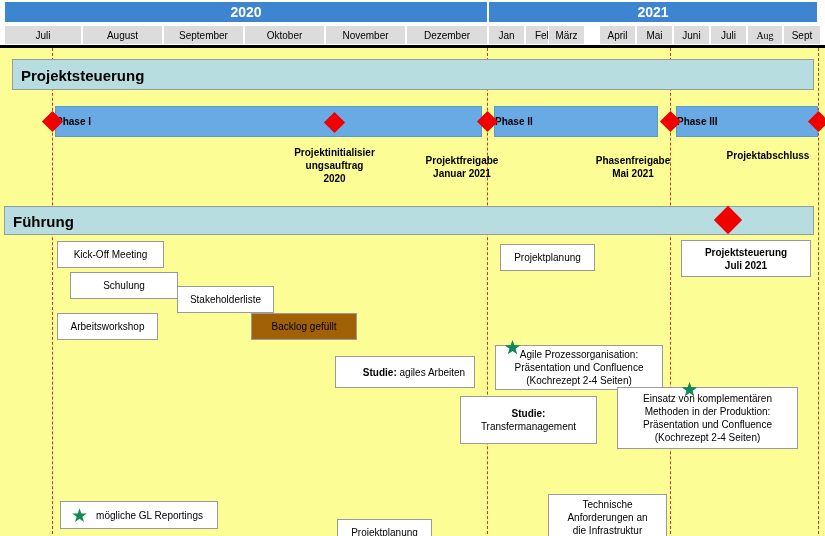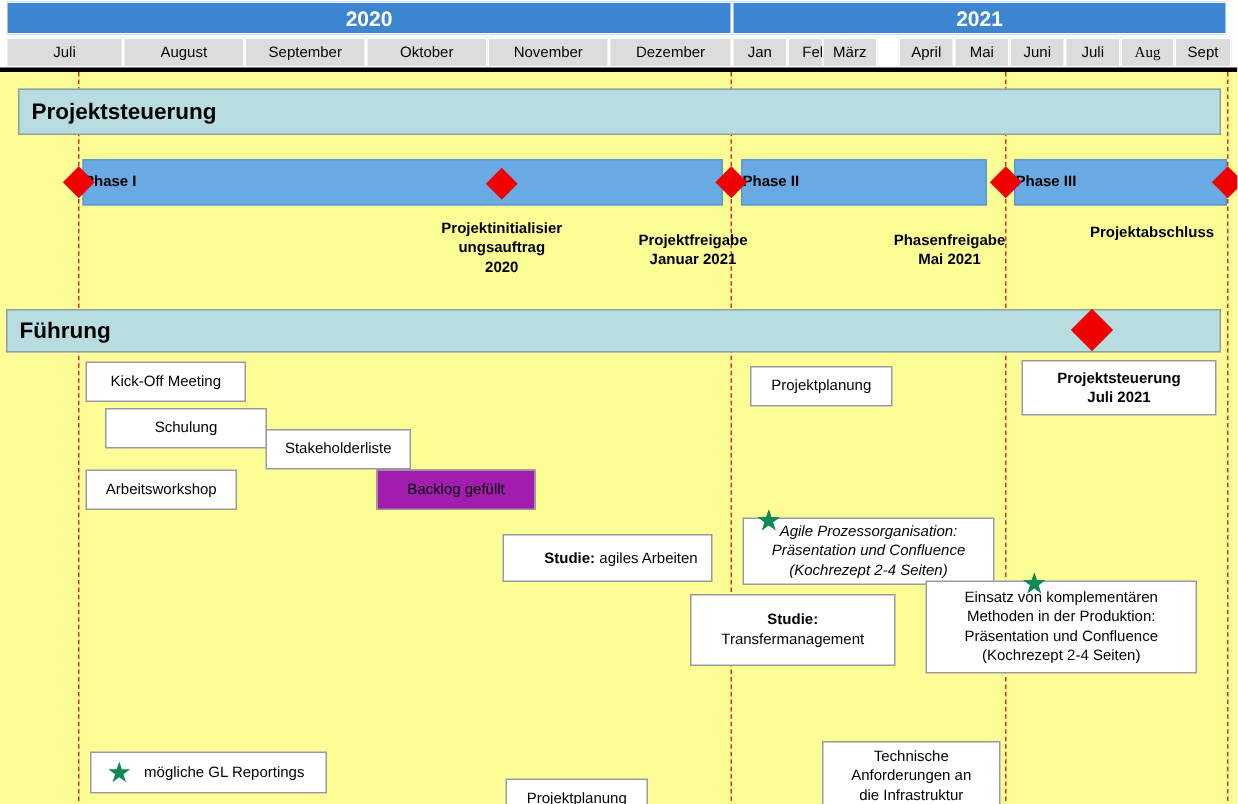--- a/index.html
+++ b/index.html
@@ -157,42 +157,42 @@
           <div class="box" style="left: 173px; top: 235px; width: 97px; height: 27px; background: rgb(255, 255, 255);">
             <div>
               <div>Stakeholderliste</div>
             </div>
           </div>
           <div class="box" style="left: 53px; top: 262px; width: 101px; height: 27px; background: rgb(255, 255, 255);">
             <div>
               <div>Arbeitsworkshop</div>
             </div>
           </div>
-          <div class="box" style="left: 247px; top: 262px; width: 106px; height: 27px; background: #a21caf;">
+          <div class="box" style="left: 247px; top: 262px; width: 106px; height: 27px; background: #a16207;">
             <div>
               <div>Backlog gefüllt</div>
             </div>
           </div>
           <div class="box" style="left: 496px; top: 193px; width: 95px; height: 27px; background: rgb(255, 255, 255);">
             <div>
               <div>Projektplanung</div>
             </div>
           </div>
           <div class="box bold" style="left: 677px; top: 189px; width: 130px; height: 37px; background: rgb(255, 255, 255);">
             <div>
               <div>Projektsteuerung</div>
               <div>Juli 2021</div>
             </div>
           </div>
           <div class="box" style="left: 331px; top: 305px; width: 140px; height: 32px; background: rgb(255, 255, 255); padding-left: 21px;">
             <div>
               <div><span class="b">Studie:</span> agiles Arbeiten</div>
             </div>
           </div>
-          <div class="box" style="left: 491px; top: 294px; width: 168px; height: 45px; background: rgb(255, 255, 255); font-style: italic;">
+          <div class="box" style="left: 491px; top: 294px; width: 168px; height: 45px; background: rgb(255, 255, 255);">
             <div>
               <div>Agile Prozessorganisation:</div>
               <div>Präsentation und Confluence</div>
               <div>(Kochrezept 2-4 Seiten)</div>
             </div>
           </div>
           <div class="box" style="left: 456px; top: 345px; width: 137px; height: 48px; background: rgb(255, 255, 255);">
             <div>
               <div><span class="b">Studie:</span></div>
               <div>Transfermanagement</div>

